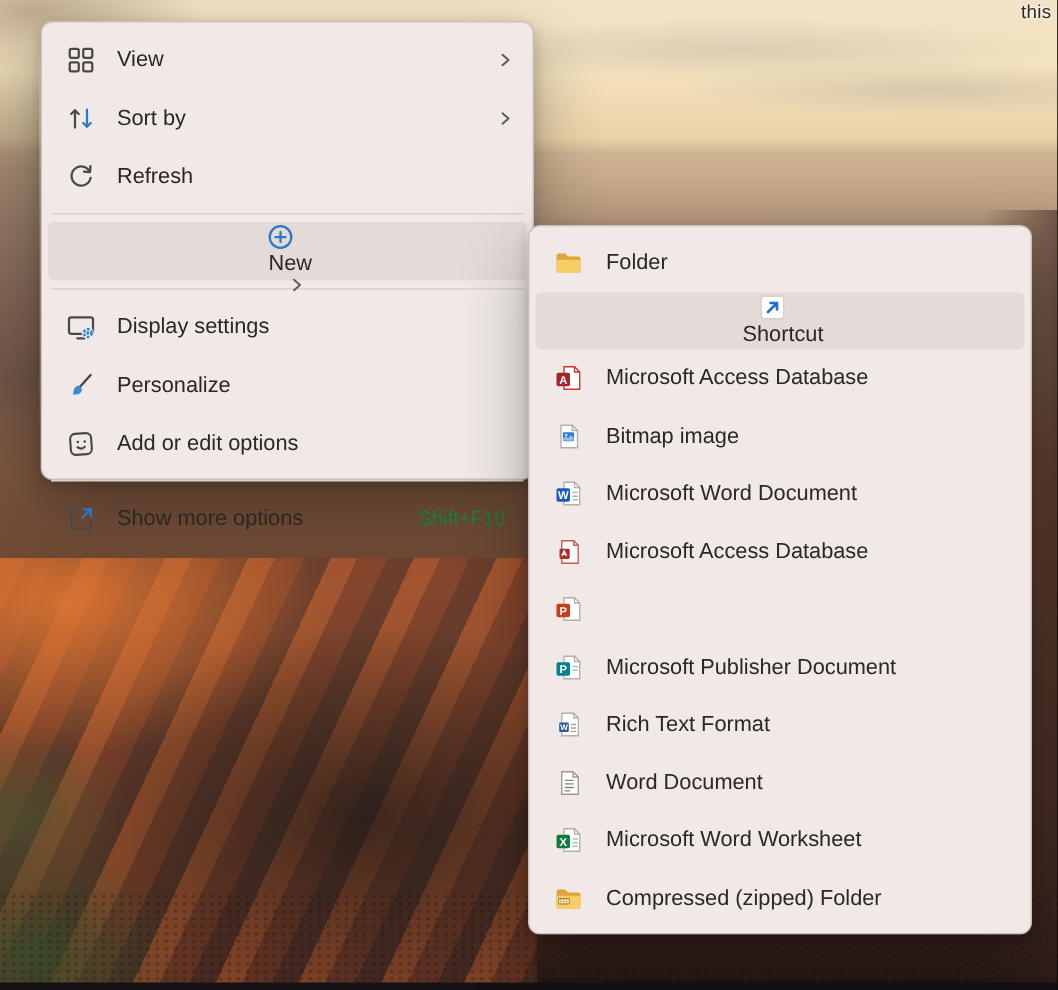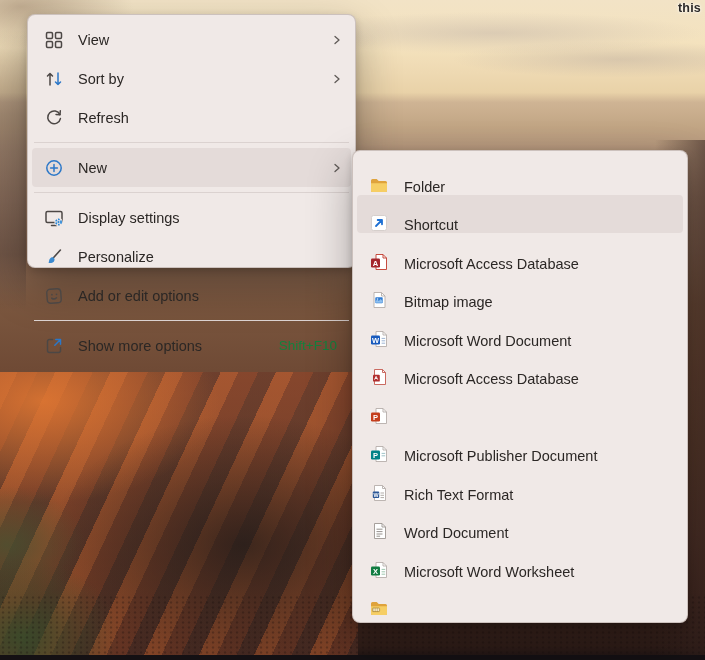--- a/index.html
+++ b/index.html
@@ -45,44 +45,44 @@
   }
   .speckles {
     position:absolute; left:0; right:0; bottom:5px; height:60px;
     background-image: radial-gradient(rgba(20,10,10,0.5) 1px, rgba(0,0,0,0) 1.6px);
     background-size:6px 5px; opacity:.55;
   }
   .bottom-bar { position:absolute; left:0; right:0; bottom:0; height:5px; background:#141013; }
 
   .stray-label {
     position:absolute; top:1px; right:4px;
-    font-size:12.5px; font-weight:700; color:#2d2a28; letter-spacing:.2px;
+    font-size:12.5px; font-weight:400; color:#2d2a28; letter-spacing:.2px;
     text-shadow: 0 0 2px rgba(255,255,255,.95), 0 0 4px rgba(255,255,255,.8);
   }
 
   
   .menu {
     position:absolute; z-index:10;
     background:#f0e9e7;
     border:1px solid rgba(175,160,155,0.55);
     border-radius:8px;
     padding:5px 4px;
     box-shadow: 0 18px 45px rgba(0,0,0,0.32), 0 3px 9px rgba(0,0,0,0.18);
     color:#2b2725; font-size:14.5px;
   }
-  #context-menu { left:27px; top:14px; width:329px; height:254px; }
+  #context-menu { left:27px; top:14px; width:329px; height:306px; }
   #new-submenu  { left:352px; top:150px; width:336px; height:473px; }
 
   .menu-item {
     display:flex; align-items:center;
     height:39px; border-radius:4px;
     padding:0 8px 0 12px; cursor:default;
   }
-  #new-submenu .menu-item { height:38.5px;align-items:flex-end; }
-  .menu-item.highlighted { background:#e4dbd9; }
+  #new-submenu .menu-item { height:38.5px; }
+  .menu-item.highlighted { background:#e4dbd9;flex-direction:column; }
 
   .mi-icon { width:20px; height:20px; flex:0 0 20px; margin-right:14px; display:flex; align-items:center; justify-content:center; }
   #new-submenu .mi-icon { margin-right:15px; }
   .mi-icon svg { width:20px; height:20px; }
   .mi-label { flex:1; white-space:nowrap; }
   .mi-shortcut { color:#15803d; font-size:13.5px; margin-right:6px; }
   .mi-chevron { width:12px; height:12px; margin-left:8px; display:flex; align-items:center; }
 
   .menu-sep { height:1px; background:#dbd2d0; margin:5px 2px; }
 </style>
@@ -344,14 +344,15 @@
 
   <div class="menu-item">
     <span class="mi-icon">
       <svg viewBox="0 0 20 20">
         <path d="M2 5.5 a1.5 1.5 0 0 1 1.5-1.5 h4.2 l2 2 h6.8 a1.5 1.5 0 0 1 1.5 1.5 v8 a1.5 1.5 0 0 1-1.5 1.5 h-13 a1.5 1.5 0 0 1-1.5-1.5 z" fill="#dfa33c"></path>
         <path d="M2 8.2 h16 v7.3 a1.5 1.5 0 0 1-1.5 1.5 h-13 a1.5 1.5 0 0 1-1.5-1.5 z" fill="#f6ce64"></path>
         <rect x="3.4" y="10" width="7.2" height="3.6" rx="0.6" fill="#fdf3d7" stroke="#a8822e" stroke-width="0.7"></rect>
         <path d="M4.4 10.8 h5.2 M4.4 12 h5.2 M4.4 13.2 h5.2" stroke="#a8822e" stroke-width="0.7" stroke-dasharray="1 0.9"></path>
       </svg>
     </span>
+    <span class="mi-label">Compressed (zipped) Folder</span>
   </div>
 </div>
 
 </body></html>

